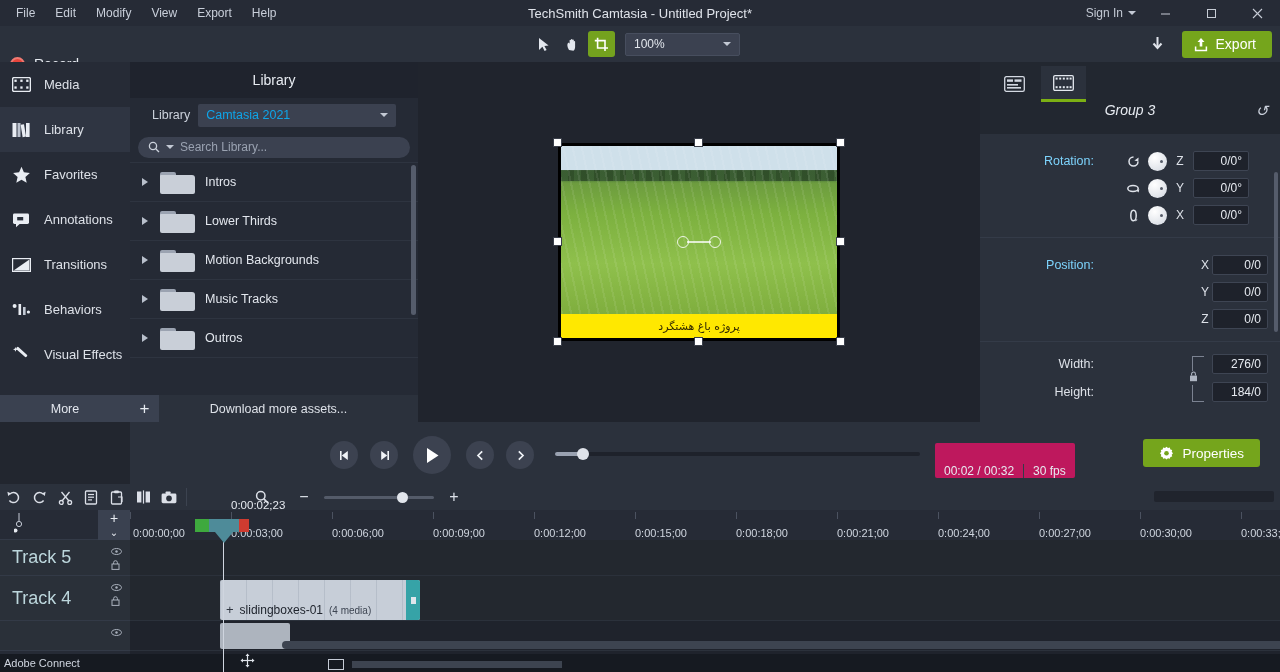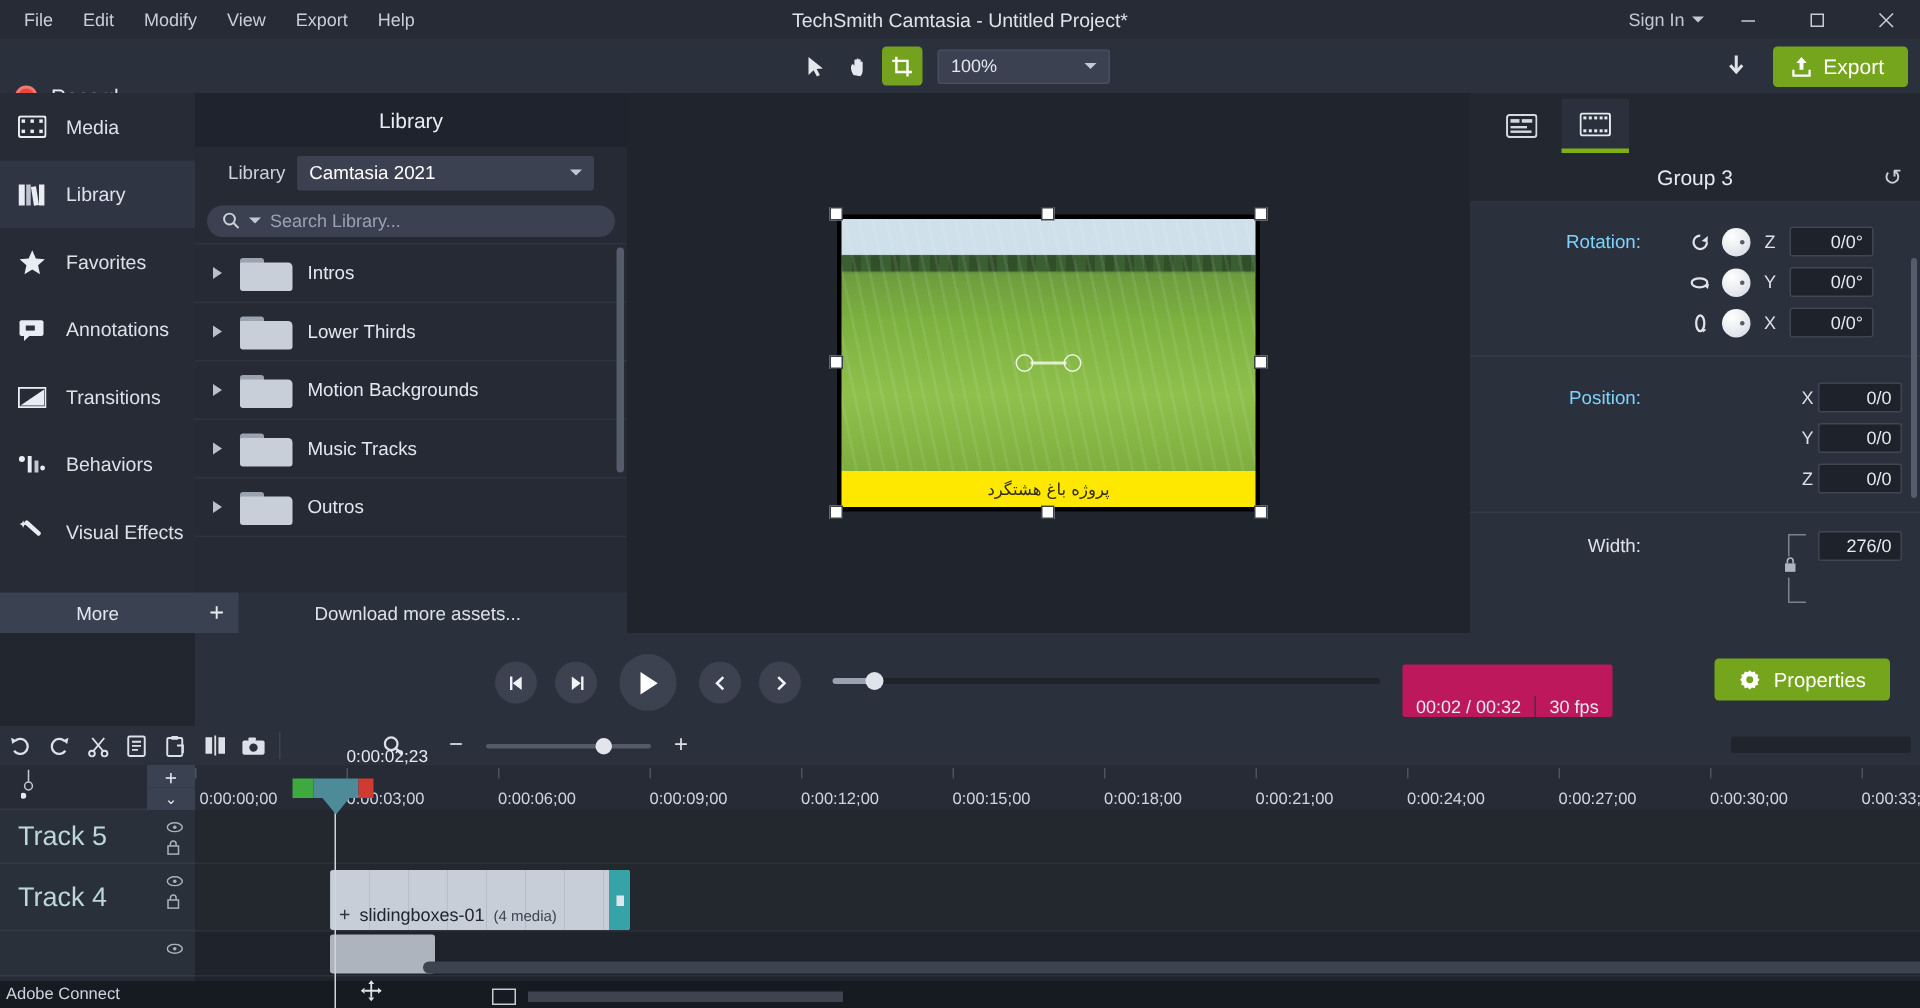--- a/index.html
+++ b/index.html
@@ -65,21 +65,21 @@
   
   .library { position:absolute; left:130px; top:62px; width:288px; height:360px;
              background:#252a35; }
   .lib-title { height:36px; display:flex; align-items:center; justify-content:center;
                font-size:14px; color:#e8ecf2; background:#1f232d; }
   .lib-select-row { height:34px; display:flex; align-items:center; gap:8px; padding:0 22px 0 22px;
                     background:#252a35; }
   .lib-sel-label { font-size:12.5px; color:#ccd2dc; }
   .lib-dropdown { flex:1; height:23px; background:#3b4150; border-radius:2px;
                   display:flex; align-items:center; justify-content:space-between;
-                  padding:0 8px; font-size:12.5px; color:#ffffff; }
+                  padding:0 8px; font-size:12.5px; color:#0ea5e9; }
   .lib-search-row { height:30px; display:flex; align-items:center; padding:0 8px; }
   .search-box { flex:1; height:21px; background:#3b4150; border-radius:11px;
                 display:flex; align-items:center; gap:6px; padding:0 10px;
                 font-size:12px; color:#9aa2b1; }
   .folder-list { position:relative; height:228px; overflow:hidden; border-top:1px solid #2e3440;}
   .folder { height:39px; display:flex; align-items:center; gap:10px; padding-left:12px;
             border-bottom:1px solid #2e3440; }
   .arrow-r { width:0;height:0;border-top:4px solid transparent;border-bottom:4px solid transparent;
              border-left:6px solid #b9c0cc; margin-right:2px; }
   .folder-ico { width:35px; height:24px; position:relative; }
@@ -123,22 +123,22 @@
         border:1.5px solid rgba(255,255,255,.85);}
   .ch-c.l{left:0;} .ch-c.r{right:0;}
 
   
   .props { position:absolute; left:980px; top:62px; width:300px; height:360px;
            background:#2b313c; }
   .prop-tabs { height:40px; background:#222730; display:flex; align-items:flex-end; padding-left:12px; gap:4px;}
   .ptab { width:45px; height:36px; display:flex; align-items:center; justify-content:center;
           color:#d4d9e2; }
   .ptab.active { background:#2b313c; border-bottom:3px solid #7cb014; }
-  .prop-head { height:32px; background:#222730; display:flex; align-items:center;
-               justify-content:center; position:relative; }
+  .prop-head { height:32px; background:#222730; display:flex; align-items:flex-start;
+               justify-content:center; position:relative;font-style:italic; }
   .prop-title { font-size:14px; color:#e7ebf1; }
   .prop-reset { position:absolute; right:12px; color:#c9cfda; font-size:15px; }
   .prop-sec { padding:14px 12px 8px 12px; border-bottom:1px solid #343b48; position:relative; }
   .prop-row { display:flex; align-items:center; height:26px; margin-bottom:1px; }
   .prop-label { width:112px; text-align:right; padding-right:10px; font-size:12.5px; color:#7dd3fc; }
   .rot-icons { display:flex; align-items:center; gap:6px; margin-left:20px; }
   .rot-arrow { width:18px; height:18px; display:flex;align-items:center;justify-content:center; color:#dfe3ea;}
   .knob { width:19px;height:19px;border-radius:50%;
           background:radial-gradient(circle at 35% 30%,#ffffff,#d2d7e0); position:relative; }
   .knob:after { content:""; position:absolute; width:3px;height:3px;border-radius:50%;
@@ -592,20 +592,25 @@
         <span class="numfield">0/0</span>
       </div>
     </div>
 
     <div class="wh-sec">
       <div class="wh-row">
         <span class="wh-label">Width:</span>
         <span class="pos-spacer"></span>
         <span class="numfield">276/0</span>
       </div>
+      <div class="wh-row">
+        <span class="wh-label">Height:</span>
+        <span class="pos-spacer"></span>
+        <span class="numfield">184/0</span>
+      </div>
       <div class="lock-wrap">
         <span class="lock-br"></span>
         <span class="lock-ico">
           <svg width="9" height="11" viewBox="0 0 9 11">
               <rect x="1" y="4.6" width="7" height="5.6" fill="#aeb5c2"></rect>
               <path d="M2.6 4.6 L2.6 2.9 A1.9 1.9 0 0 1 6.4 2.9 L6.4 4.6" fill="none" stroke="#aeb5c2" stroke-width="1.1"></path>
             </svg>
         </span>
       </div>
     </div>

